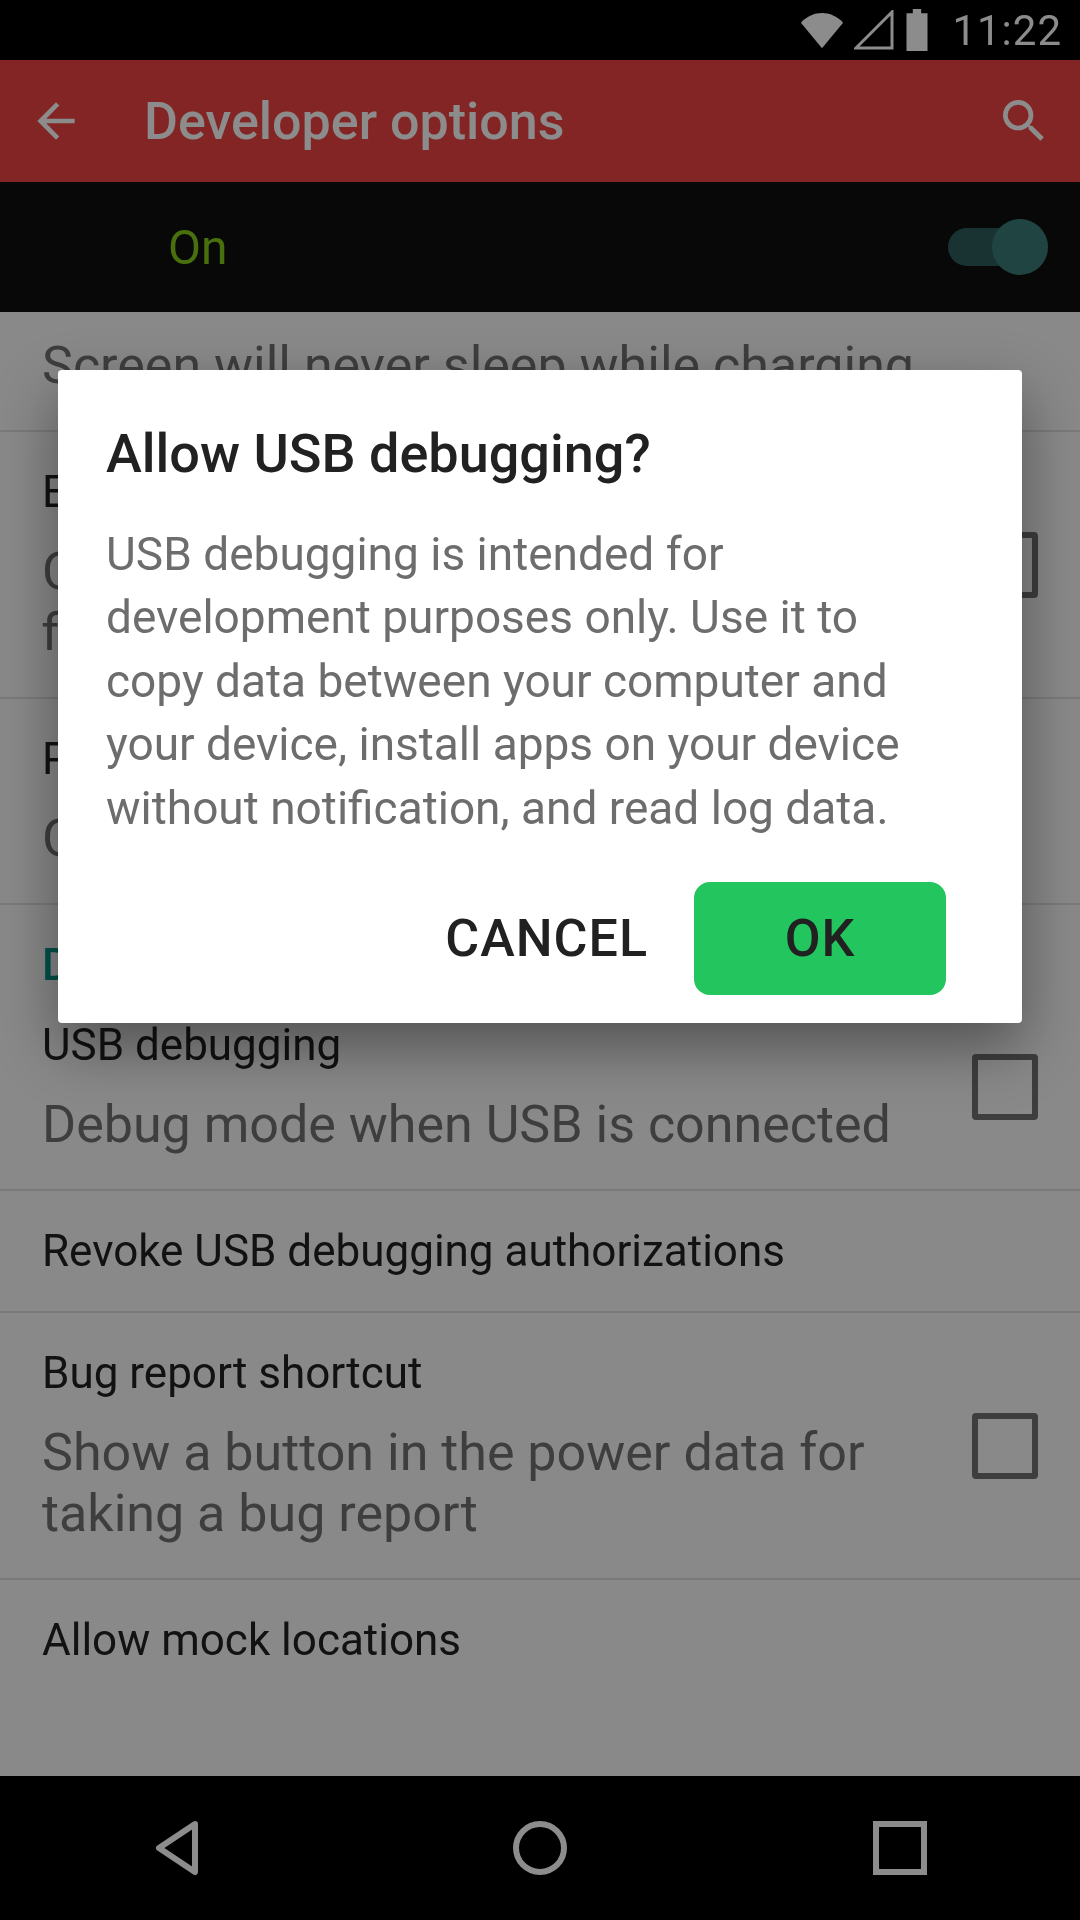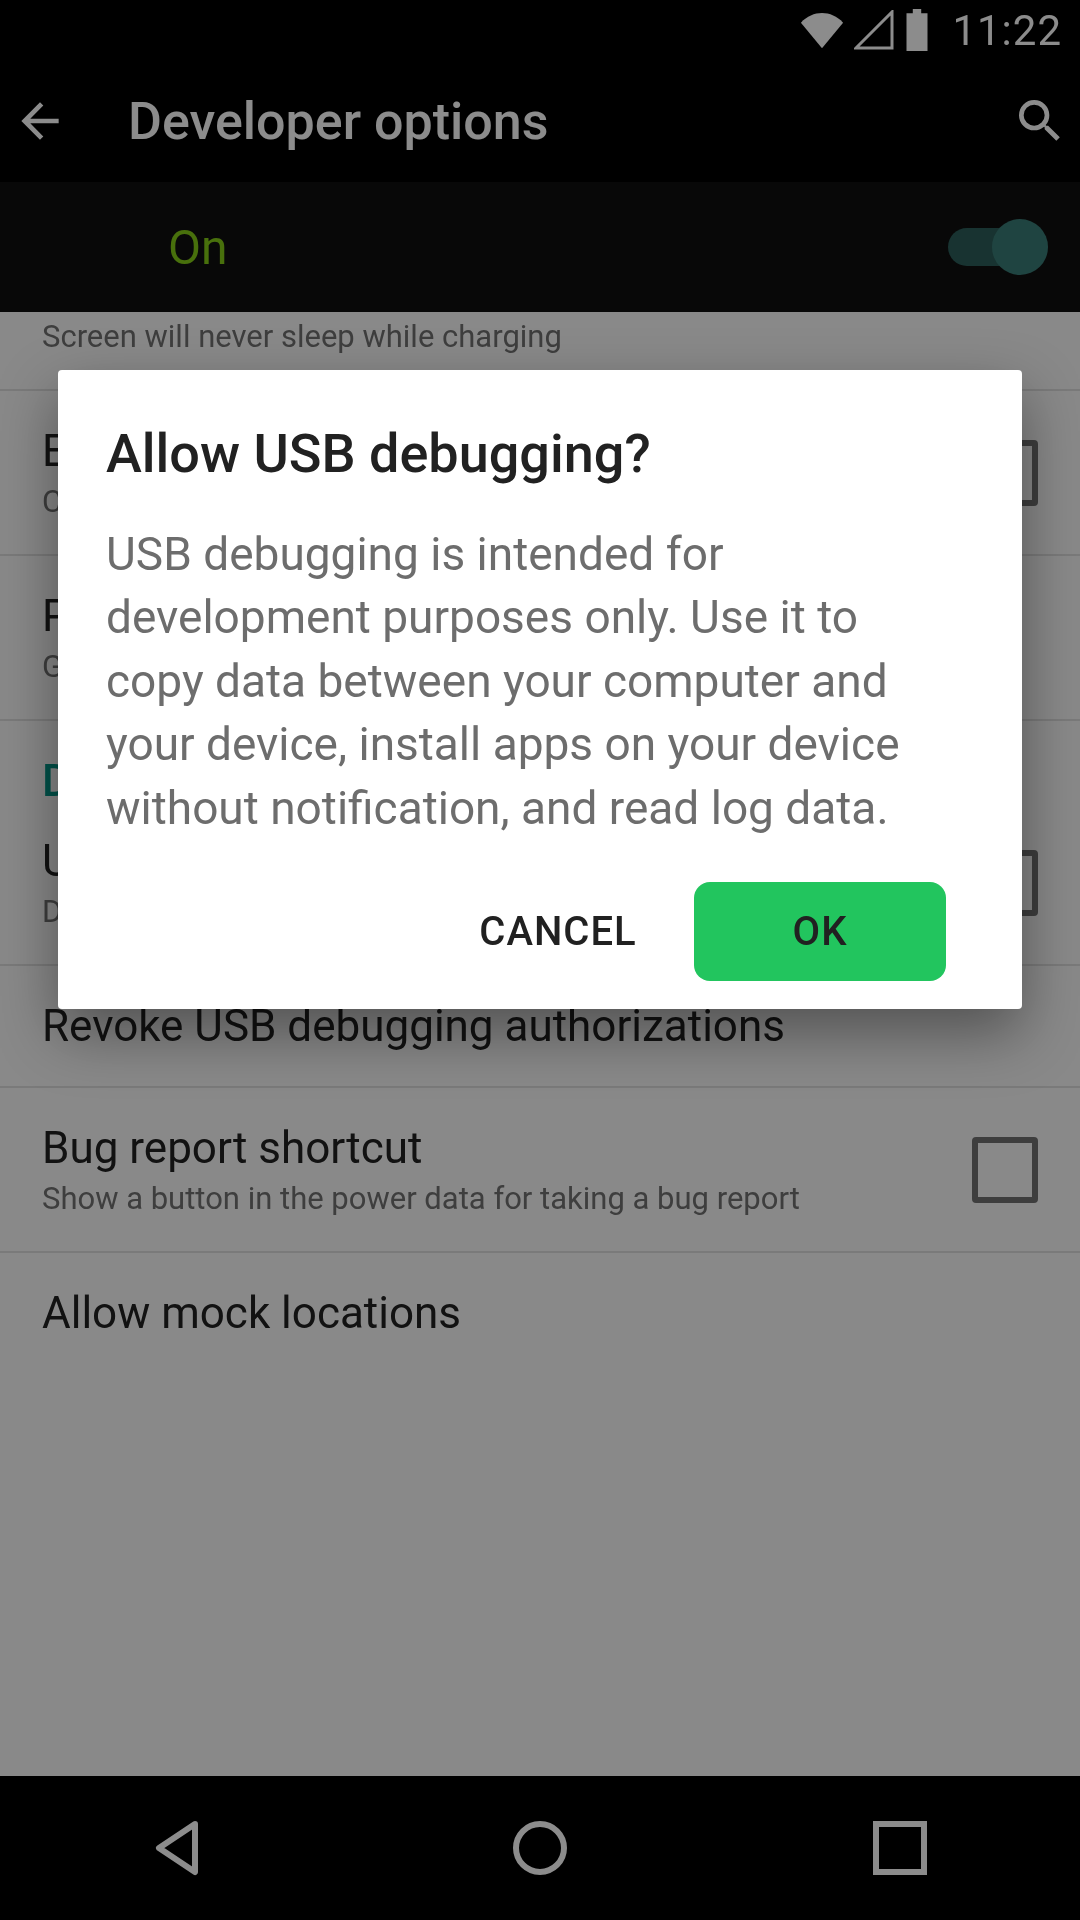--- a/index.html
+++ b/index.html
@@ -36,25 +36,25 @@
     gap: 10px;
   }
   .status-icons svg { display: block; }
   .status-time { margin-left: 12px; }
 
   
   .toolbar {
     position: absolute;
     top: 60px; left: 0; right: 0;
     height: 122px;
-    background: #000000;
+    background: #ef4444;
     color: #fff;
     display: flex;
     align-items: center;
-    padding: 0 8px;
+    padding: 0 24px;
     box-sizing: border-box;
   }
   .toolbar .title {
     font-size: 52px;
     font-weight: 500;
     margin-left: 56px;
     flex: 1;
   }
   .toolbar .back, .toolbar .search {
     width: 64px; height: 64px;
@@ -106,23 +106,23 @@
     border-bottom: 2px solid #dfdfdf;
     display: flex;
     align-items: center;
   }
   .item .texts { flex: 1; min-width: 0; }
   .item .title-text {
     font-size: 44px;
     color: #212121;
   }
   .item .sub-text {
-    font-size: 31px;
+    font-size: 52px;
     color: #727272;
-    margin-top: 6px;
+    margin-top: 23px;
   }
   .item.section .title-text {
     color: #009688;
     font-weight: 500;
   }
   .checkbox {
     width: 54px; height: 54px;
     border: 6px solid #727272;
     border-radius: 4px;
     flex: none;
@@ -174,21 +174,21 @@
   }
   .dialog .dlg-actions {
     display: flex;
     justify-content: flex-end;
     gap: 10px;
     margin-top: 42px;
   }
   .dialog .dlg-btn {
     min-width: 180px;
     padding: 26px 36px;
-    font-size: 40px;
+    font-size: 52px;
     font-weight: 500;
     color: #212121;
     text-align: center;
     letter-spacing: 1px;
     border-radius: 2px;
     cursor: pointer;
   }
   .dialog .dlg-btn.primary {
     background: #22c55e;
     border-radius: 16px;

